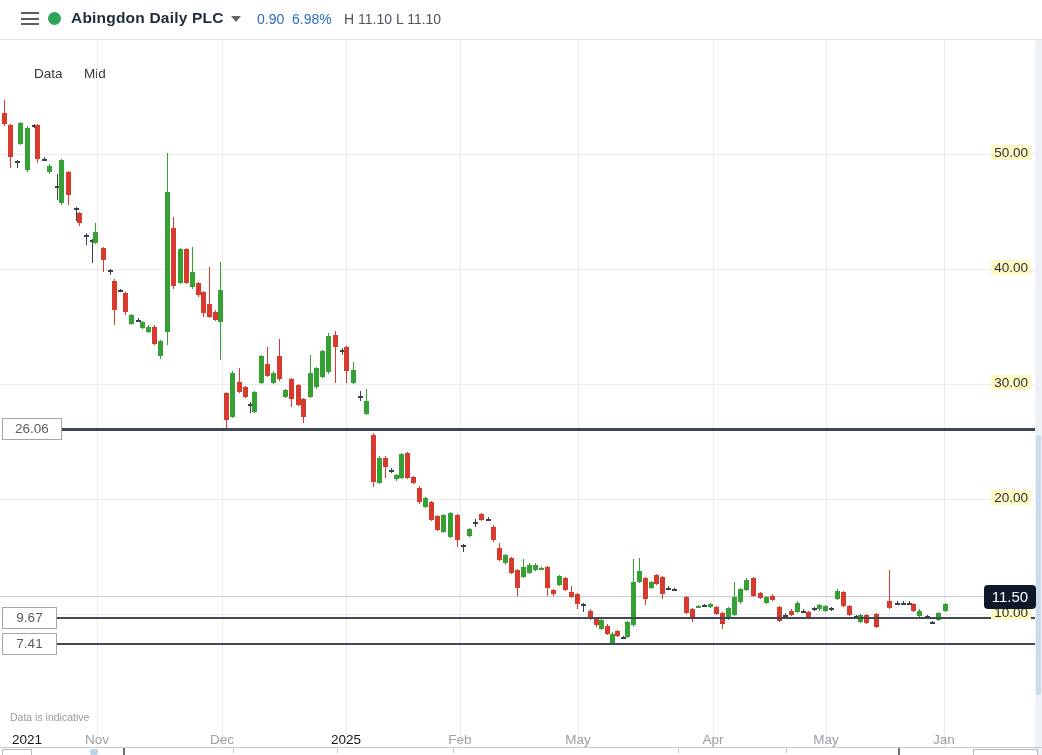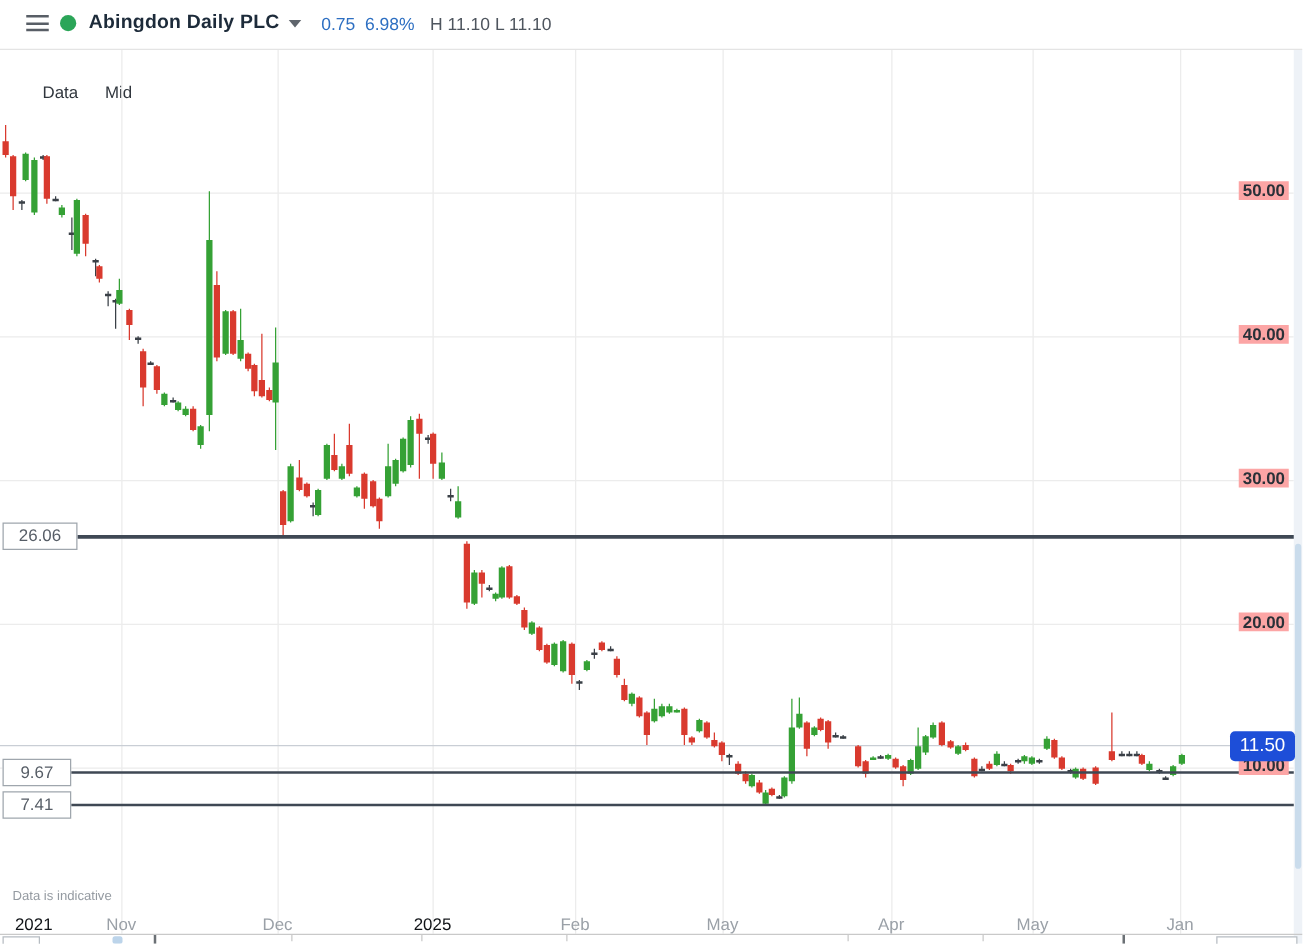--- a/index.html
+++ b/index.html
@@ -11,21 +11,21 @@
   .hamburger span{display:block;height:2px;background:#585e66;margin-bottom:3.5px;}
   .dot{position:absolute;left:48px;top:12px;width:13px;height:13px;border-radius:50%;background:#2ba558;}
   .title{position:absolute;left:71px;top:9px;font-size:15.5px;font-weight:bold;color:#1d2b3a;letter-spacing:.2px;cursor:pointer;}
   .caret{position:absolute;left:231px;top:16px;width:0;height:0;border-left:5px solid transparent;
          border-right:5px solid transparent;border-top:6px solid #5f656c;cursor:pointer;}
   .chg{position:absolute;top:11px;font-size:14px;color:#2d6fc2;}
   .hl{position:absolute;top:11px;font-size:14px;color:#4e555e;}
   .tfbtn{position:absolute;top:66px;font-size:13.5px;color:#30363d;background:none;border:none;
          padding:0;cursor:pointer;font-family:"Liberation Sans", sans-serif;}
   #plot{position:absolute;left:0;top:0;width:1042px;height:755px;}
-  .ylabel{position:absolute;font-size:13.5px;color:#2a3138;background:#fca5a5;padding:0 3px;z-index:12;font-weight:bold;}
+  .ylabel{position:absolute;font-size:13.5px;color:#2a3138;background:#fef9c3;padding:0 3px;z-index:12;}
   .xlabel{position:absolute;top:732px;font-size:13.5px;transform:translateX(-50%);z-index:12;}
   .lvlbox{position:absolute;height:20px;border:1px solid #9fa6ad;background:#fff;color:#565d66;
           font-size:13.5px;text-align:center;line-height:20px;z-index:14;cursor:ns-resize;}
   .badge{position:absolute;border-radius:4px;background:#42526b;color:#fff;font-size:15px;
          text-align:center;line-height:24px;z-index:15;}
   .disclaimer{position:absolute;left:10px;top:711px;font-size:10.5px;color:#949aa1;z-index:12;}
 </style>
 </head>
 <body>
 
@@ -369,21 +369,21 @@
     <div style="position: absolute; left: 938px; top: 611.7px; width: 1px; height: 9.2px; background: rgb(53, 161, 53); z-index: 3;"></div>
     <div style="position: absolute; left: 936px; top: 612.85px; width: 5px; height: 6.9px; background: rgb(53, 161, 53); z-index: 4;"></div>
     <div style="position: absolute; left: 945px; top: 602.5px; width: 1px; height: 9.2px; background: rgb(53, 161, 53); z-index: 3;"></div>
     <div style="position: absolute; left: 943px; top: 603.65px; width: 5px; height: 6.9px; background: rgb(53, 161, 53); z-index: 4;"></div>
     <div style="position: absolute; left: 60px; width: 976px; top: 427.81px; height: 3px; background: rgb(63, 72, 84); z-index: 5;"></div>
     <div class="lvlbox" style="position: absolute; left: 2px; top: 418.31px; width: 58px;">26.06</div>
     <div style="position: absolute; left: 55px; width: 981px; top: 617.045px; height: 1.5px; background: rgb(63, 72, 84); z-index: 5;"></div>
     <div class="lvlbox" style="position: absolute; left: 2px; top: 606.795px; width: 53px;">9.67</div>
     <div style="position: absolute; left: 55px; width: 981px; top: 643.035px; height: 1.5px; background: rgb(63, 72, 84); z-index: 5;"></div>
     <div class="lvlbox" style="position: absolute; left: 2px; top: 632.785px; width: 53px;">7.41</div>
-    <div class="badge" style="position: absolute; left: 984px; top: 584.75px; width: 52px; height: 24px; background: #1d4ed8;">11.50</div>
+    <div class="badge" style="position: absolute; left: 984px; top: 584.75px; width: 52px; height: 24px; background: #0f172a;">11.50</div>
     <div style="position: absolute; left: 0px; width: 1042px; top: 747px; height: 1px; background: rgb(201, 201, 201); z-index: 12;"></div>
     <div style="position: absolute; left: 123px; top: 748px; width: 2px; height: 7px; background: rgb(107, 112, 117); z-index: 12;"></div>
     <div style="position: absolute; left: 233px; top: 748px; width: 1px; height: 5px; background: rgb(201, 201, 201); z-index: 12;"></div>
     <div style="position: absolute; left: 337px; top: 748px; width: 1px; height: 5px; background: rgb(201, 201, 201); z-index: 12;"></div>
     <div style="position: absolute; left: 453px; top: 748px; width: 1px; height: 5px; background: rgb(201, 201, 201); z-index: 12;"></div>
     <div style="position: absolute; left: 678px; top: 748px; width: 1px; height: 5px; background: rgb(201, 201, 201); z-index: 12;"></div>
     <div style="position: absolute; left: 786px; top: 748px; width: 1px; height: 5px; background: rgb(201, 201, 201); z-index: 12;"></div>
     <div style="position: absolute; left: 898px; top: 748px; width: 2px; height: 7px; background: rgb(107, 112, 117); z-index: 12;"></div>
     <div style="position: absolute; left: 2px; top: 749px; width: 28px; height: 10px; background: rgb(255, 255, 255); border: 1px solid rgb(182, 188, 194); z-index: 13;"></div>
     <div style="position: absolute; left: 973px; top: 749px; width: 63px; height: 10px; background: rgb(255, 255, 255); border: 1px solid rgb(182, 188, 194); z-index: 13;"></div>
@@ -394,21 +394,21 @@
 
 <div id="header">
   <div class="hamburger">
       <span></span>
       <span></span>
       <span></span>
     </div>
   <div class="dot"></div>
   <div class="title">Abingdon Daily PLC</div>
   <div class="caret"></div>
-  <span class="chg" style="left:257px">0.75</span>
+  <span class="chg" style="left:257px">0.90</span>
   <span class="chg" style="left:292px">6.98%</span>
   <span class="hl" style="left:344px">H 11.10</span>
   <span class="hl" style="left:396px">L 11.10</span>
 </div>
 
 <button class="tfbtn" style="left:34px">Data</button>
 <button class="tfbtn" style="left:84px">Mid</button>
 
 <div class="disclaimer">Data is indicative</div>
 

